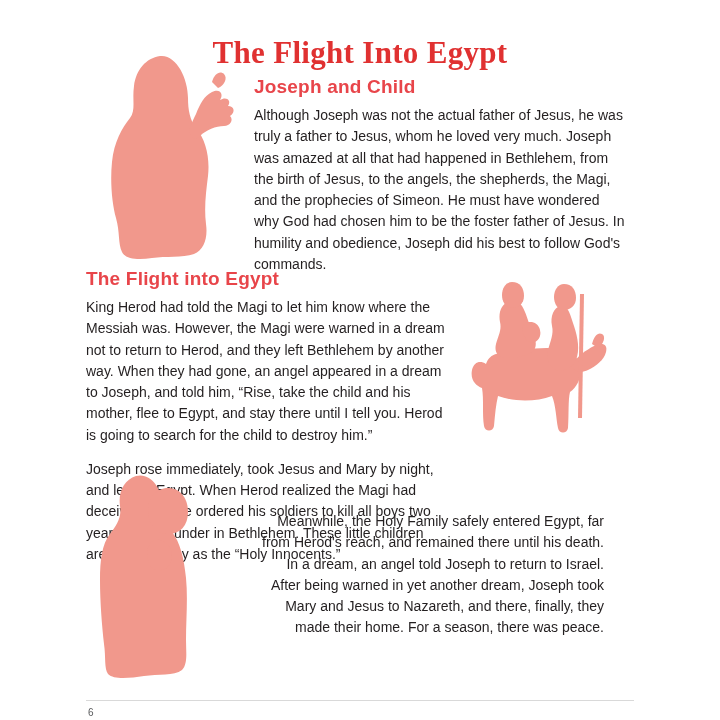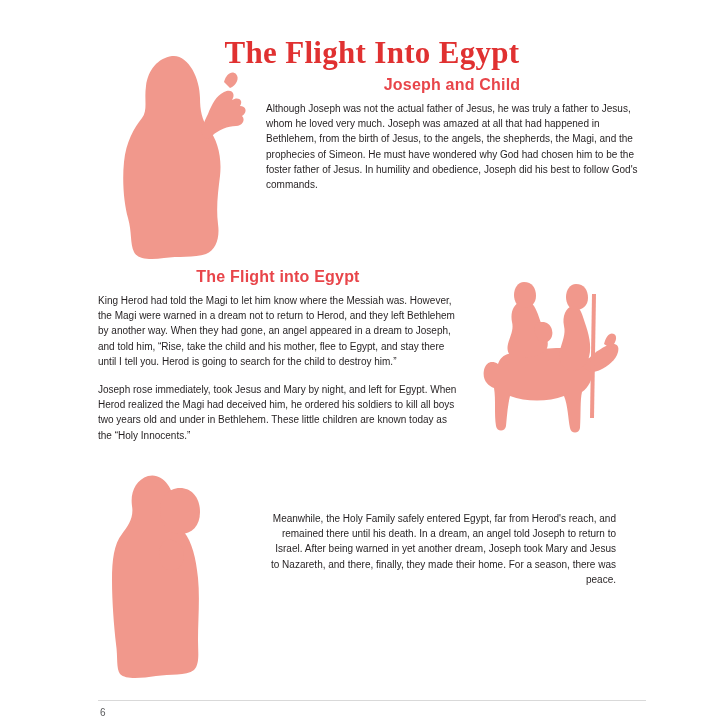--- a/index.html
+++ b/index.html
@@ -11,48 +11,46 @@
     height: 720px;
     background: #ffffff;
     font-family: "Liberation Sans", sans-serif;
     color: #231f20;
     overflow: hidden;
   }
   .page {
     position: relative;
     width: 572px;
     height: 720px;
-    margin-left: 12px;
   }
 
   
   .page-title {
     position: absolute;
     top: 14px;
     left: 0;
     width: 720px;
     text-align: center;
     font-family: "Liberation Serif", serif;
     font-size: 31px;
     font-weight: bold;
     color: #e03131;
     letter-spacing: 0.3px;
   }
 
   
   .sec-head {
-    font-size: 16px;
+    font-size: 19px;
     font-weight: bold;
     color: #e8454a;
     margin: 0 0 7px 0;
     letter-spacing: 0.2px;
-    text-align: center;
   }
   .body-text {
-    font-size: 10px;
+    font-size: 14px;
     line-height: 1.52;
     color: #231f20;
     margin: 0;
   }
   .body-text + .body-text {
     margin-top: 13px;
   }
 
   
   .sec1 {

